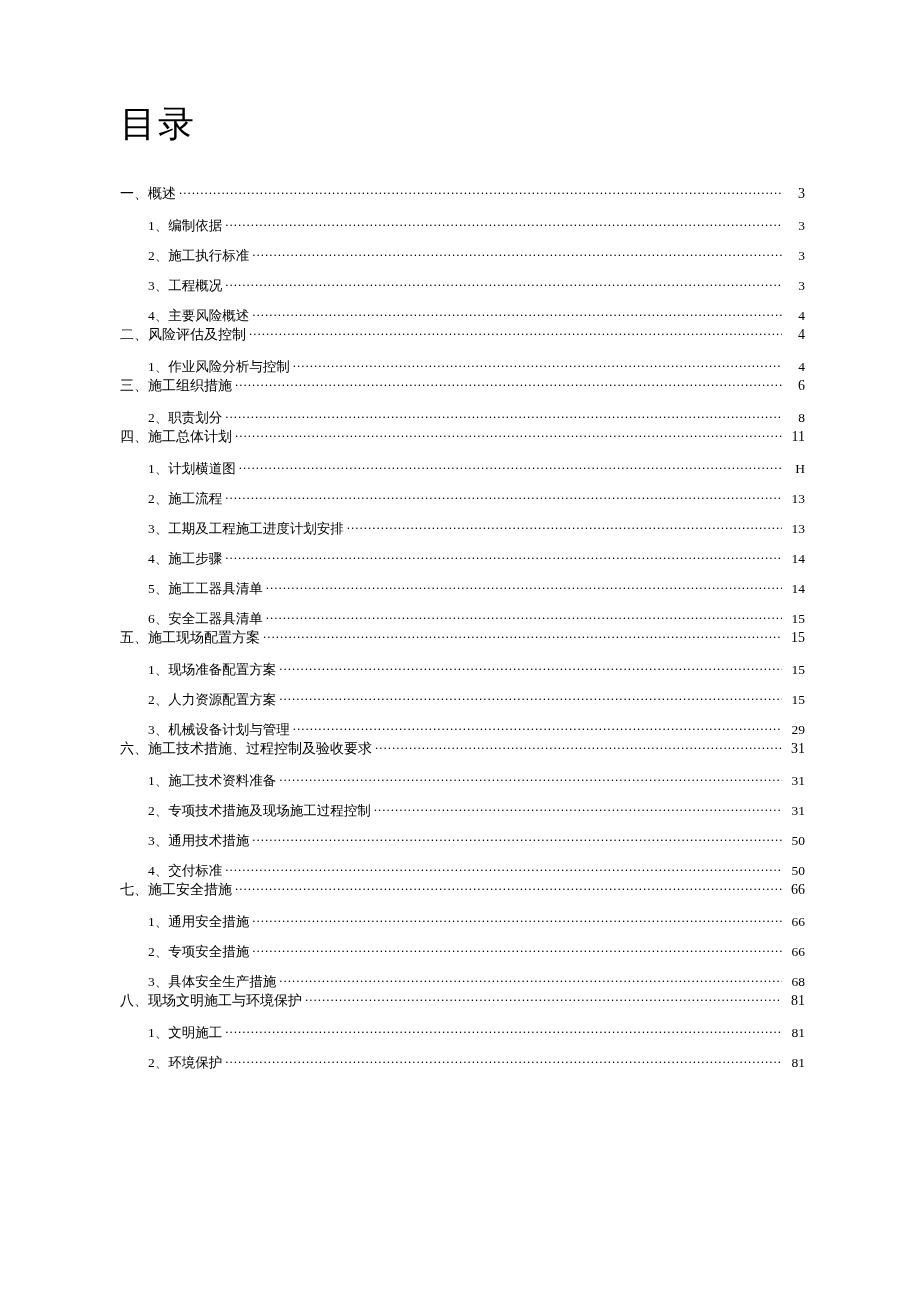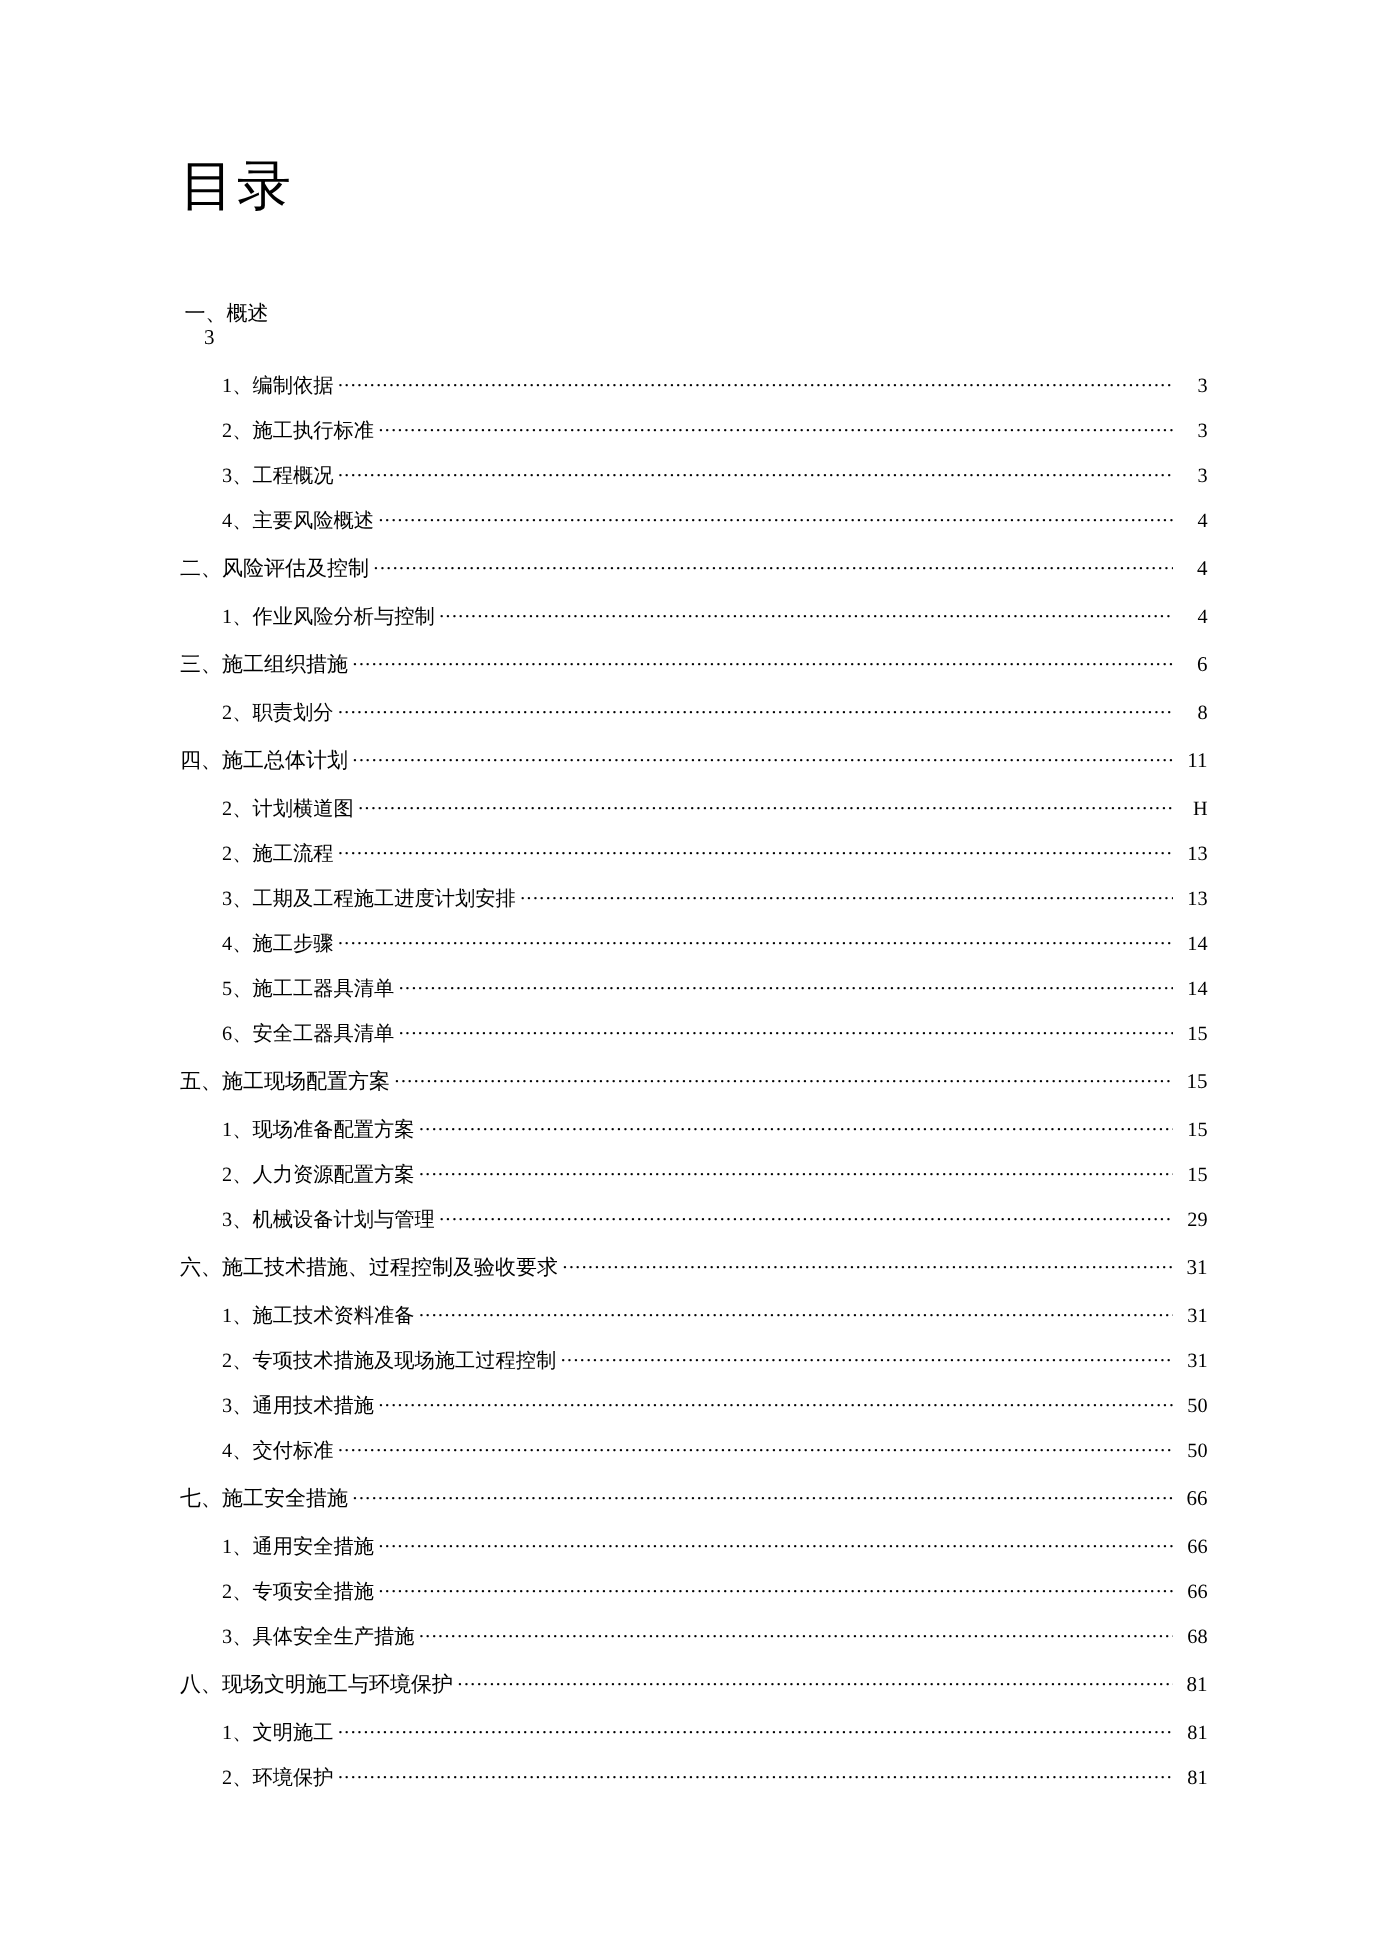--- a/index.html
+++ b/index.html
@@ -28,26 +28,24 @@
       flex-direction: column;
     }
     .toc-row {
       display: flex;
       align-items: baseline;
       width: 100%;
       white-space: nowrap;
     }
     .level1 {
       font-size: 14px;
-      margin-top: 13px;
       margin-bottom: 2px;
     }
     .level1:first-child {
-      margin-top: 16px;
-      flex-direction: column;
+      margin-top: 0;
     }
     .level2 {
       font-size: 13.5px;
       margin-top: 11px;
       padding-left: 28px;
     }
     .toc-label {
       flex-shrink: 0;
     }
     .toc-dots {
@@ -122,21 +120,21 @@
       <span class="toc-label">2、职责划分</span>
       <span class="toc-dots"></span>
       <span class="toc-page">8</span>
     </div>
     <div class="toc-row level1">
       <span class="toc-label">四、施工总体计划</span>
       <span class="toc-dots"></span>
       <span class="toc-page">11</span>
     </div>
     <div class="toc-row level2">
-      <span class="toc-label">2、计划横道图</span>
+      <span class="toc-label">1、计划横道图</span>
       <span class="toc-dots"></span>
       <span class="toc-page">H</span>
     </div>
     <div class="toc-row level2">
       <span class="toc-label">2、施工流程</span>
       <span class="toc-dots"></span>
       <span class="toc-page">13</span>
     </div>
     <div class="toc-row level2">
       <span class="toc-label">3、工期及工程施工进度计划安排</span>

